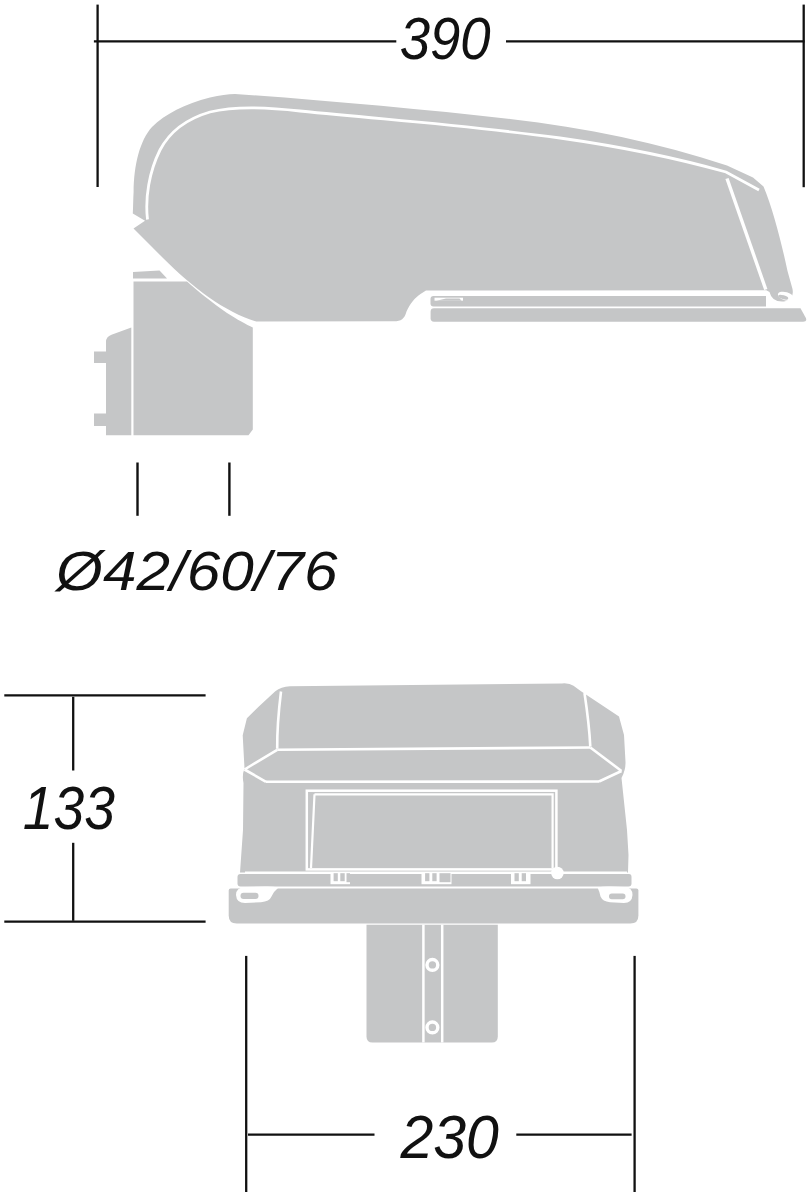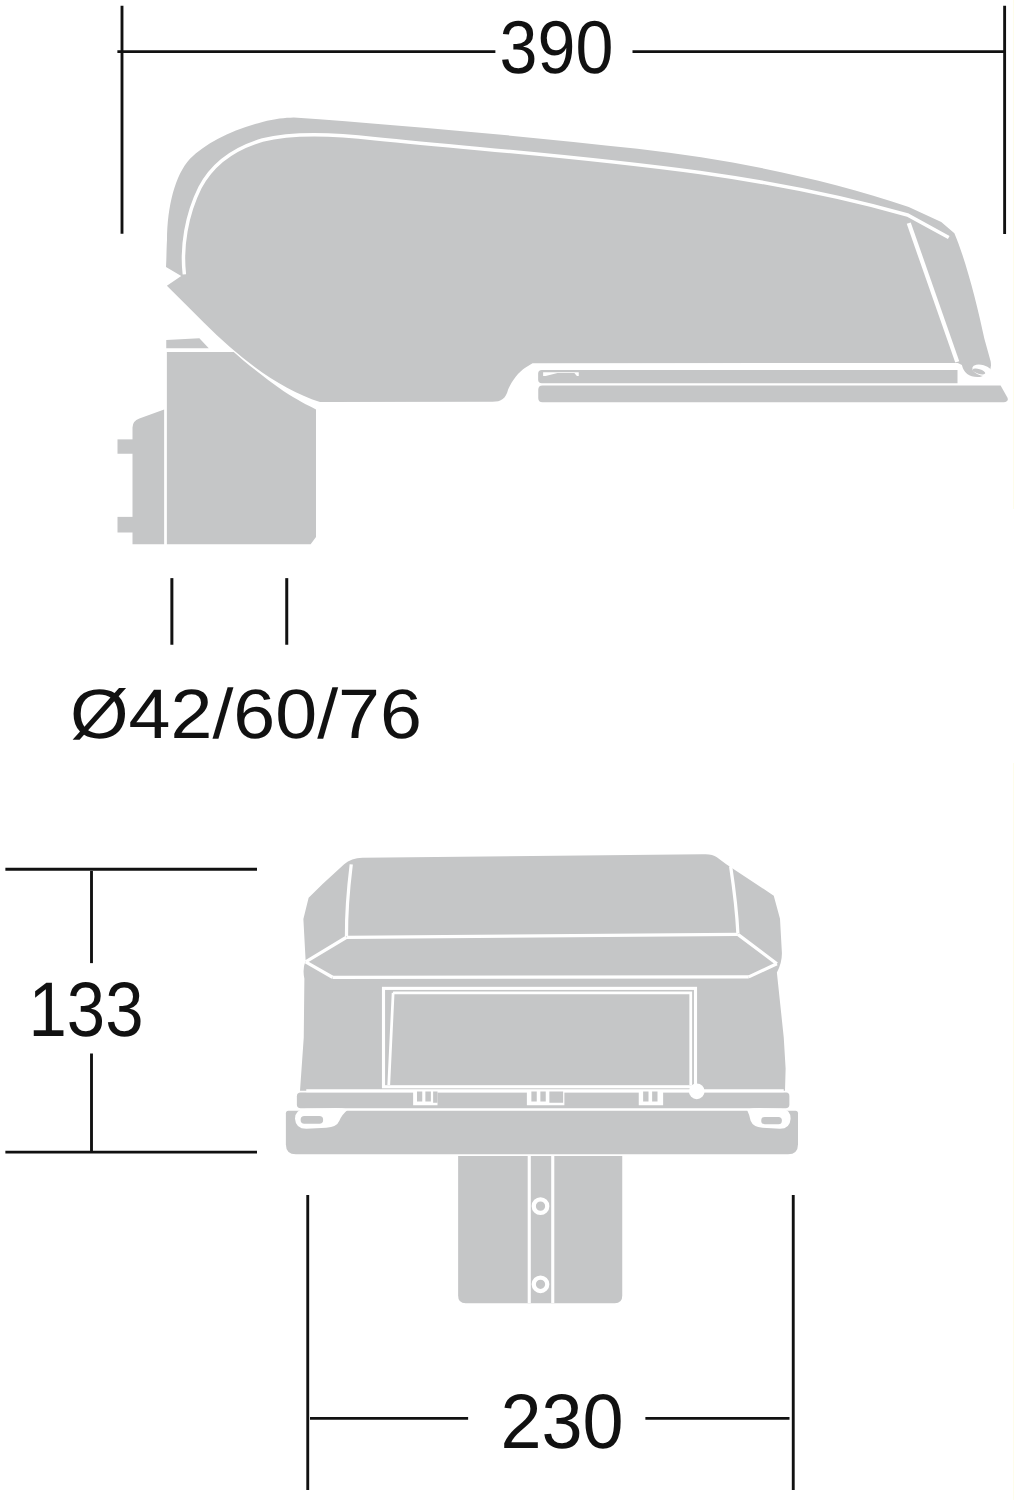--- a/index.html
+++ b/index.html
@@ -1,16 +1,16 @@
 <!DOCTYPE html>
 <html><head>
 <meta charset="utf-8">
 <style>
   html,body{margin:0;padding:0;background:#ffffff;}
-  #page{width:811px;height:1200px;position:relative;background:#fef9c3;overflow:hidden;}
+  #page{width:811px;height:1200px;position:relative;background:#15803d;overflow:hidden;font-style:italic;}
   svg{display:block;}
   text{font-family:"Liberation Sans",sans-serif;fill:#111111;}
 </style>
 </head>
 <body>
 <div id="page">
 <svg width="811" height="1200" viewBox="0 0 811 1200">
 
 <rect x="0" y="0" width="811" height="1200" fill="#ffffff"></rect>
 

